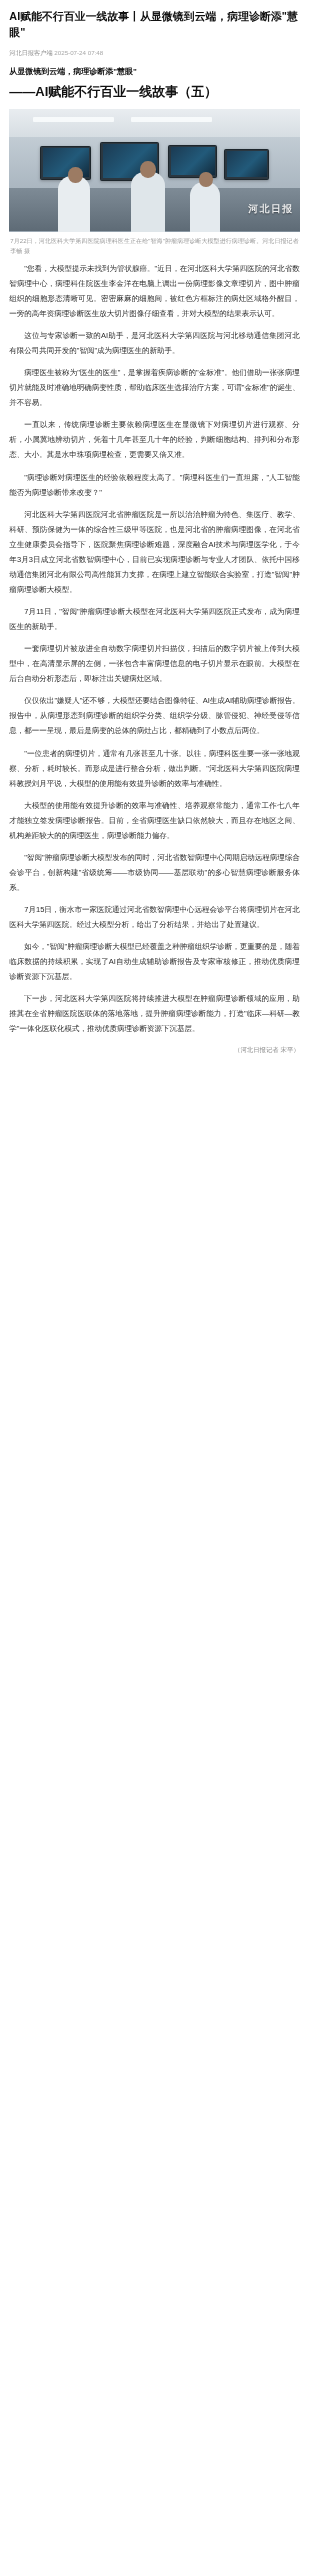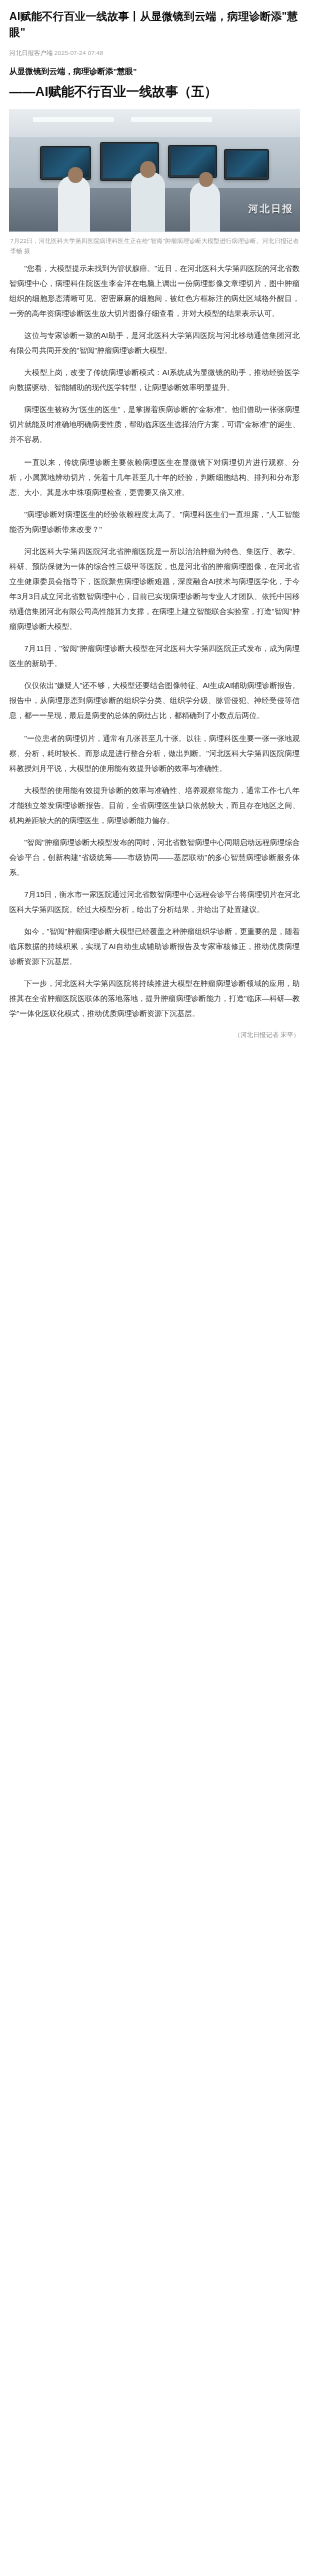--- a/index.html
+++ b/index.html
@@ -166,27 +166,27 @@
       <div class="person p2"></div>
       <div class="head h2"></div>
       <div class="person p3"></div>
       <div class="head h3"></div>
       <div class="watermark">河北日报</div>
     </div>
     <div class="caption">7月22日，河北医科大学第四医院病理科医生正在给"智海"肿瘤病理诊断大模型进行病理诊断。河北日报记者 李畅 摄</div>
   </div>
 
   <p class="body">"您看，大模型提示未找到为管状腺癌。"近日，在河北医科大学第四医院的河北省数智病理中心，病理科住院医生李金洋在电脑上调出一份病理影像文章理切片，图中肿瘤组织的细胞形态清晰可见。密密麻麻的细胞间，被红色方框标注的病灶区域格外醒目，一旁的高年资病理诊断医生放大切片图像仔细查看，并对大模型的结果表示认可。</p>
-  <p class="body">这位与专家诊断一致的AI助手，是河北医科大学第四医院与河北移动通信集团河北有限公司共同开发的"智阅"肿瘤病理诊断大模型。</p>
-  <p class="body">大模型上岗，改变了传统病理诊断模式：AI系统成为显微镜的助手，推动经验医学向数据驱动、智能辅助的现代医学转型，让病理诊断效率明显提升。</p>
+  <p class="body">这位与专家诊断一致的AI助手，是河北医科大学第四医院与河北移动通信集团河北有限公司共同开发的"智阅"成为病理医生的新助手。</p>
   <p class="body">病理医生被称为"医生的医生"，是掌握着疾病诊断的"金标准"。他们借助一张张病理切片就能及时准确地明确病变性质，帮助临床医生选择治疗方案，可谓"金标准"的诞生、并不容易。</p>
   <p class="body">一直以来，传统病理诊断主要依赖病理医生在显微镜下对病理切片进行观察、分析，小属冀地辨动切片，凭着十几年甚至几十年的经验，判断细胞结构、排列和分布形态、大小。其是水申珠项病理检查，更需要又倍又准。</p>
   <p class="body">"病理诊断对病理医生的经验依赖程度太高了。"病理科医生们一直坦露，"人工智能能否为病理诊断带来改变？"</p>
   <p class="body">河北医科大学第四医院河北省肿瘤医院是一所以治治肿瘤为特色、集医疗、教学、科研、预防保健为一体的综合性三级甲等医院，也是河北省的肿瘤病理图像，在河北省立生健康委员会指导下，医院聚焦病理诊断难题，深度融合AI技术与病理医学化，于今年3月3日成立河北省数智病理中心，目前已实现病理诊断与专业人才团队、依托中国移动通信集团河北有限公司高性能算力支撑，在病理上建立智能联合实验室，打造"智阅"肿瘤病理诊断大模型。</p>
   <p class="body">7月11日，"智阅"肿瘤病理诊断大模型在河北医科大学第四医院正式发布，成为病理医生的新助手。</p>
+  <p class="body">一套病理切片被放进全自动数字病理切片扫描仪，扫描后的数字切片被上传到大模型中，在高清显示屏的左侧，一张包含丰富病理信息的电子切片显示在眼前。大模型在后台自动分析形态后，即标注出关键病灶区域。</p>
   <p class="body">仅仅依出"嫌疑人"还不够，大模型还要结合图像特征、AI生成AI辅助病理诊断报告。报告中，从病理形态到病理诊断的组织学分类、组织学分级、脉管侵犯、神经受侵等信息，都一一呈现，最后是病变的总体的病灶占比，都精确到了小数点后两位。</p>
   <p class="body">"一位患者的病理切片，通常有几张甚至几十张。以往，病理科医生要一张一张地观察、分析，耗时较长。而形成是进行整合分析，做出判断。"河北医科大学第四医院病理科教授刘月平说，大模型的使用能有效提升诊断的效率与准确性。</p>
   <p class="body">大模型的使用能有效提升诊断的效率与准确性、培养观察常能力，通常工作七八年才能独立签发病理诊断报告。目前，全省病理医生缺口依然较大，而且存在地区之间、机构差距较大的的病理医生，病理诊断能力偏存。</p>
   <p class="body">"智阅"肿瘤病理诊断大模型发布的同时，河北省数智病理中心同期启动远程病理综合会诊平台，创新构建"省级统筹——市级协同——基层联动"的多心智慧病理诊断服务体系。</p>
   <p class="body">7月15日，衡水市一家医院通过河北省数智病理中心远程会诊平台将病理切片在河北医科大学第四医院。经过大模型分析，给出了分析结果，并给出了处置建议。</p>
   <p class="body">如今，"智阅"肿瘤病理诊断大模型已经覆盖之种肿瘤组织学诊断，更重要的是，随着临床数据的持续积累，实现了AI自动生成辅助诊断报告及专家审核修正，推动优质病理诊断资源下沉基层。</p>
   <p class="body">下一步，河北医科大学第四医院将持续推进大模型在肿瘤病理诊断领域的应用，助推其在全省肿瘤医院医联体的落地落地，提升肿瘤病理诊断能力，打造"临床—科研—教学"一体化医联化模式，推动优质病理诊断资源下沉基层。</p>
 
   <div class="footer-note">（河北日报记者 宋平）</div>
 

